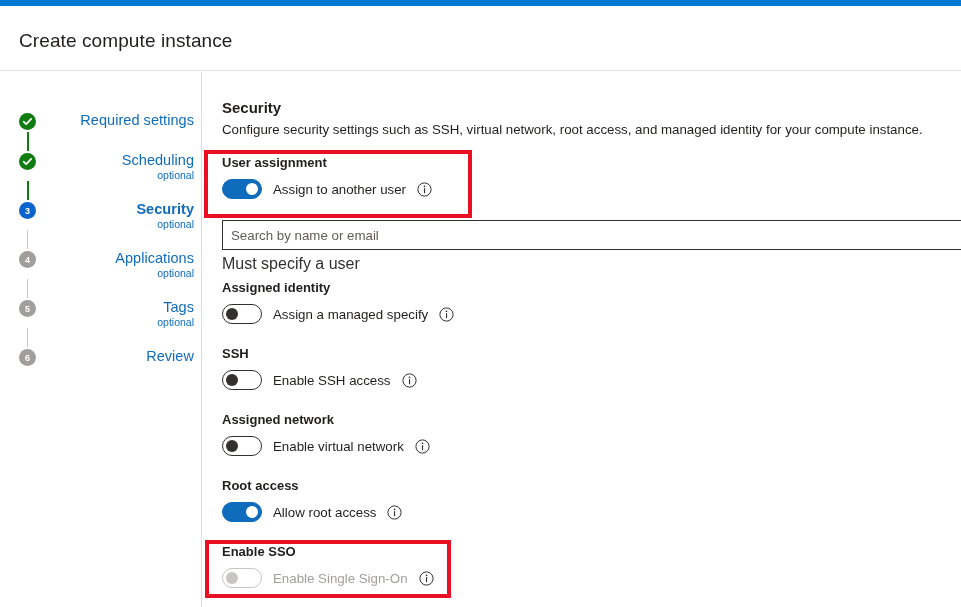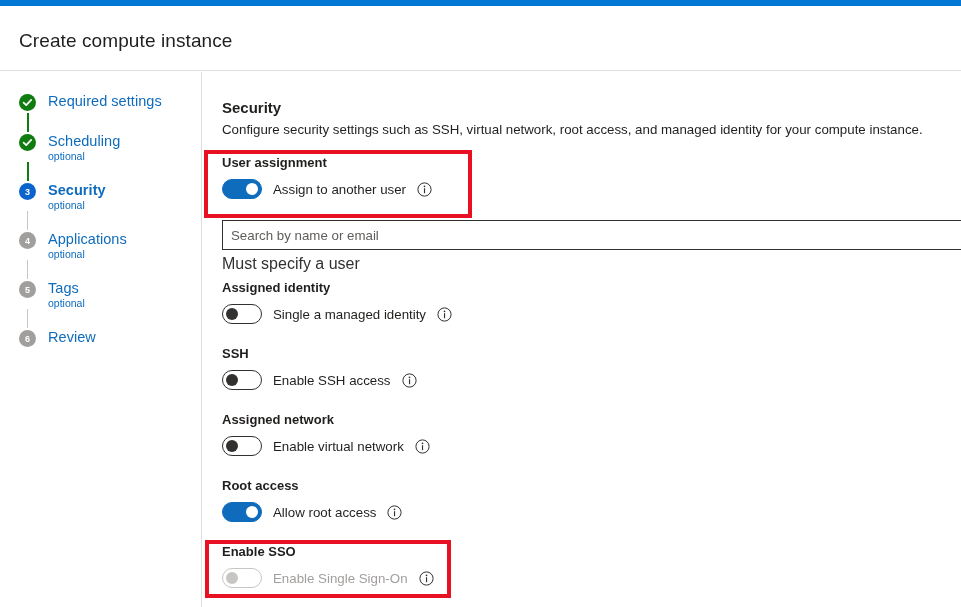--- a/index.html
+++ b/index.html
@@ -65,23 +65,24 @@
     position: absolute;
     top: 0; left: 0;
     width: 202px;
     height: 535px;
     border-right: 1px solid #e1dfdd;
     box-sizing: border-box;
     background: #ffffff;
   }
   .steps {
     position: absolute;
-    top: 20px;
+    top: 39px;
     left: 19px;
     width: 175px;
+    text-align: right;
   }
   .step {
     position: relative;
     padding-left: 29px;
     min-height: 22px;
   }
   .step-marker {
     position: absolute;
     left: 0;
     top: 2px;
@@ -383,21 +384,21 @@
         <input class="search-input" type="text" placeholder="Search by name or email" style="">
       </div>
       <div class="field-hint">Must specify a user</div>
 
       <div class="group" style="top:208px;">
         <span class="group-label">Assigned identity</span>
         <div class="toggle-row">
           <span class="toggle off">
               <span class="knob"></span>
             </span>
-          <span class="toggle-text">Single a managed identity</span>
+          <span class="toggle-text">Assign a managed specify</span>
           <span class="info-icon">
             <svg width="15" height="15" viewBox="0 0 15 15">
                 <circle cx="7.5" cy="7.5" r="6.6" fill="none" stroke="#323130" stroke-width="1"></circle>
                 <circle cx="7.5" cy="4.3" r="0.85" fill="#323130"></circle>
                 <rect x="6.95" y="6.2" width="1.15" height="5.0" fill="#323130"></rect>
               </svg>
           </span>
         </div>
       </div>
 

